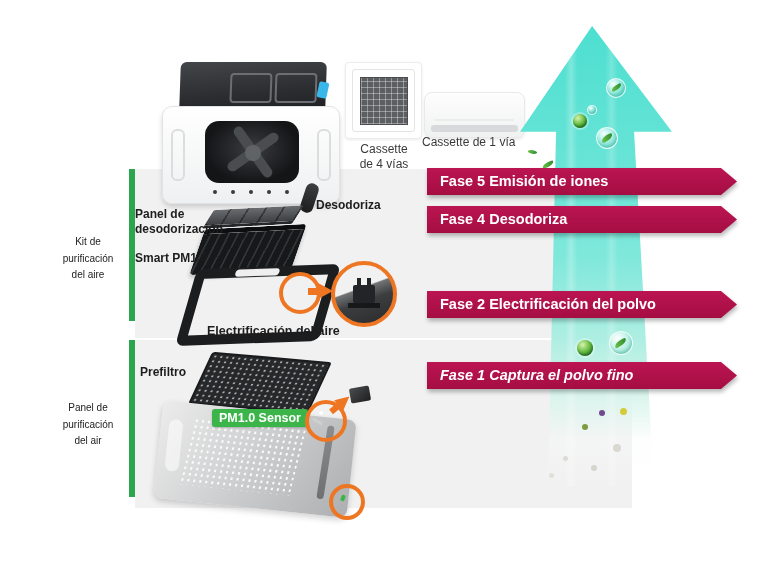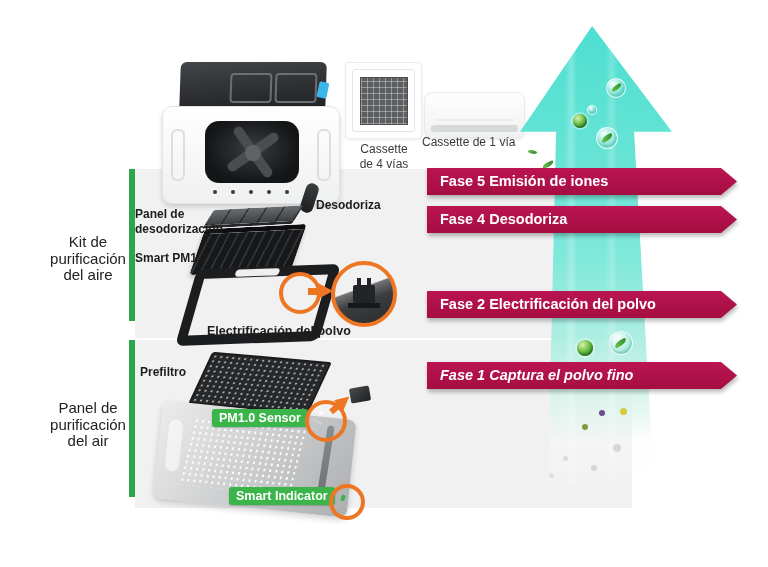--- a/index.html
+++ b/index.html
@@ -8,21 +8,21 @@
   .abs{position:absolute;}
   .ml{white-space:pre-line;}
 
   
   .section-bg{background:#f1f1f2;}
   #bg-kit{left:135px;top:169px;width:497px;height:169px;}
   #bg-panel{left:135px;top:340px;width:497px;height:168px;}
   .rail{width:6px;background:#2ca64e;}
   #rail-kit{left:129px;top:169px;height:152px;}
   #rail-panel{left:129px;top:340px;height:157px;}
-  .rail-label{width:104px;text-align:center;font-size:15px;line-height:16.5px;color:#222;}
+  .rail-label{width:104px;text-align:center;font-size:10px;line-height:16.5px;color:#222;}
   #label-kit{left:36px;top:234px;}
   #label-panel{left:36px;top:400px;}
 
   
   #top-unit{left:180px;top:62px;width:146px;height:50px;border-radius:6px;
     background:linear-gradient(175deg,#43464a 0%,#2b2d30 60%,#1f2124 100%);transform:skewX(-2deg);}
   .unit-rect{position:absolute;width:38px;height:26px;border:2px solid #6b6e72;border-radius:4px;top:11px;}
   #unit-rect1{left:50px;} #unit-rect2{left:95px;}
   #unit-tab{position:absolute;left:138px;top:20px;width:10px;height:16px;background:#39b7e9;border-radius:2px;transform:rotate(10deg);}
 
@@ -180,41 +180,40 @@
 
   <div class="abs" id="deo-filter"></div>
   <div class="abs" id="pm1-filter"></div>
   <div class="abs" id="elec-frame">
     <div id="elec-handle"></div>
   </div>
   <div class="abs part-label ml" id="label-deo">Panel de
 desodorización</div>
   <div class="abs part-label" id="label-pm1">Smart PM1.0</div>
   <div class="abs part-label" id="label-ionizer">Desodoriza</div>
-  <div class="abs part-label" id="label-elec">Electrificación del polvo</div>
+  <div class="abs part-label" id="label-elec">Electrificación del aire</div>
 
   <div class="abs o-ring" id="ring-frame"></div>
   <div class="abs" id="arrow-e-tail"></div>
   <div class="abs" id="arrow-e"></div>
   <div class="abs" id="detail-circle">
     <div id="detail-comp"></div>
     <div class="detail-prong" id="prong1"></div>
     <div class="detail-prong" id="prong2"></div>
     <div id="detail-base"></div>
   </div>
 
   <div class="abs part-label" id="label-prefilter">Prefiltro</div>
   <div class="abs" id="prefilter"></div>
   <div class="abs" id="bottom-panel">
     <div id="perforation"></div>
     <div id="panel-slot"></div>
     <div id="panel-glow"></div>
   </div>
   <div class="abs badge" id="badge-pm1">PM1.0 Sensor</div>
-  <div class="abs badge" id="badge-smart">Smart Indicator</div>
   <div class="abs o-ring" id="ring-pm1"></div>
   <div class="abs" id="pm1-dot"></div>
   <div class="abs" id="pm1-slash"></div>
   <div class="abs" id="arrow-ne-tail"></div>
   <div class="abs" id="arrow-ne"></div>
   <div class="abs" id="sensor-cube"></div>
   <div class="abs o-ring" id="ring-smart"></div>
   <div class="abs" id="smart-dot"></div>
 
   <div class="abs" id="airflow"></div>

